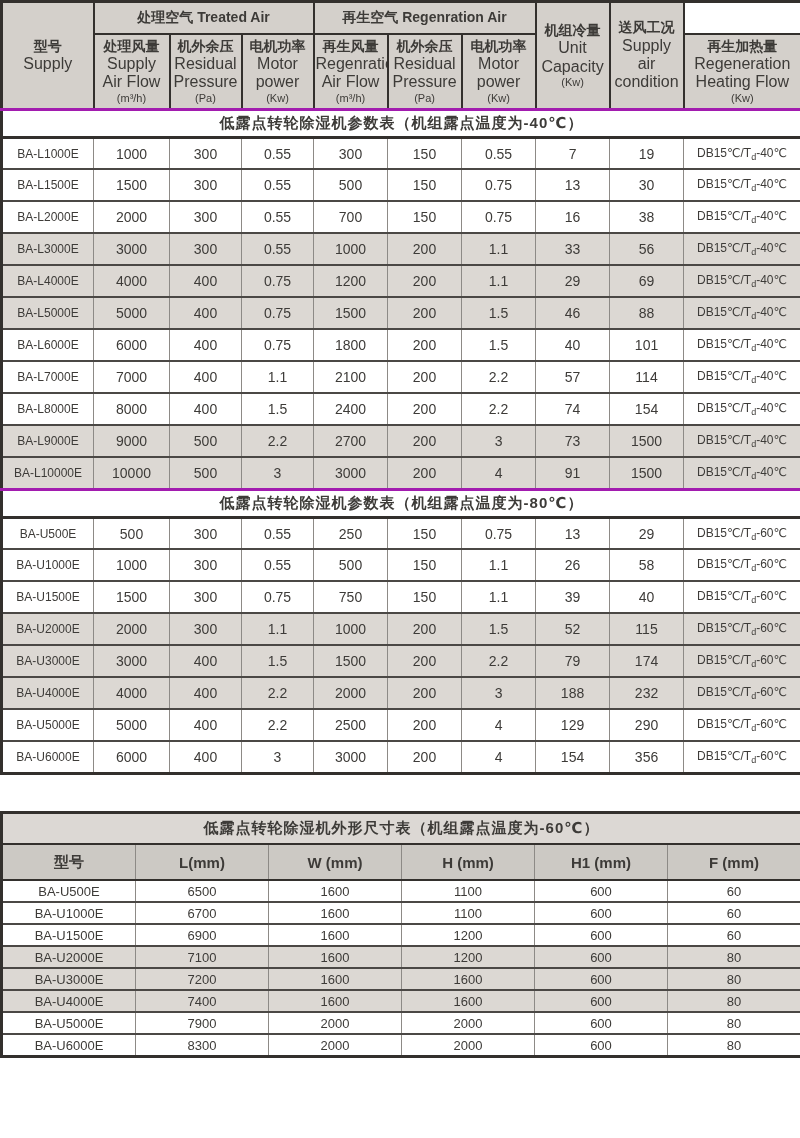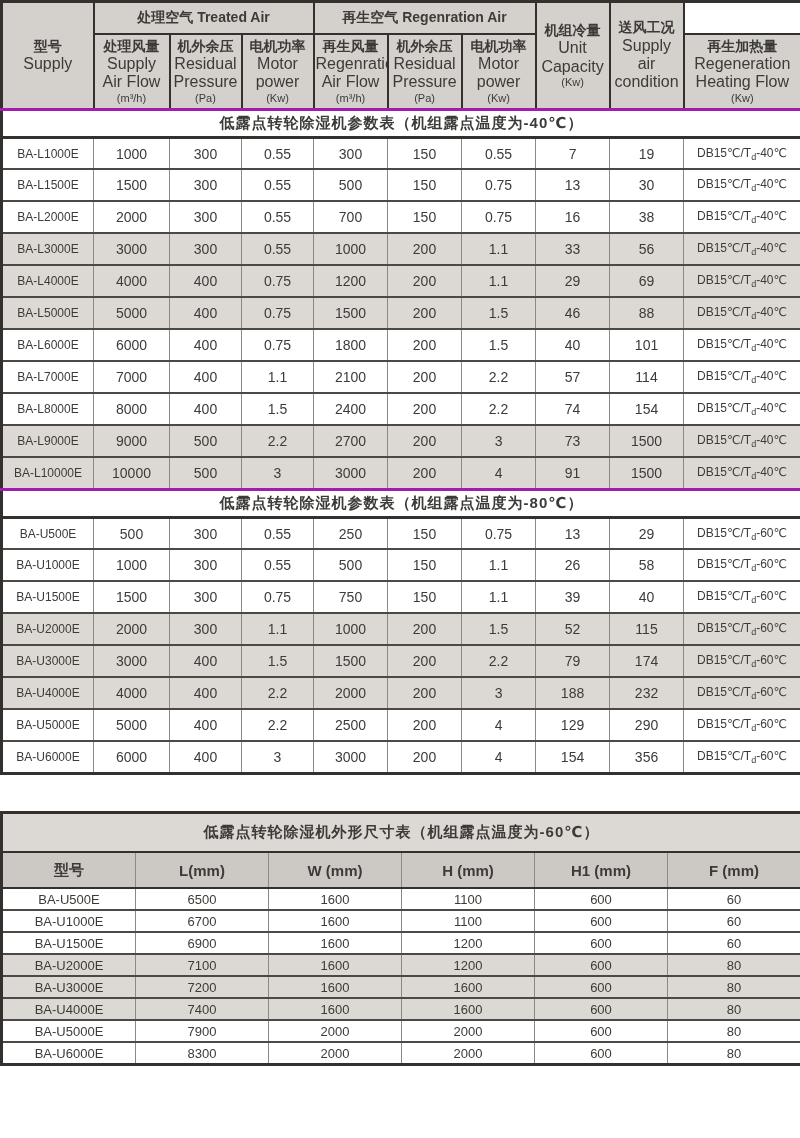--- a/index.html
+++ b/index.html
@@ -52,21 +52,21 @@
     letter-spacing: 1px;
   }
 
   
   .table-gap { height: 36px; }
 
   
   .dim { border: 3px solid #33302d; }
   .dim td.title-cell {
     background: #dcd8d4;
-    height: 40px;
+    height: 32px;
     font-size: 15px;
     font-weight: bold;
     letter-spacing: 1px;
     border-bottom: 2px solid #33302d;
   }
   .dim th {
     background: #ccc9c4;
     height: 36px;
     font-size: 15px;
     font-weight: bold;

